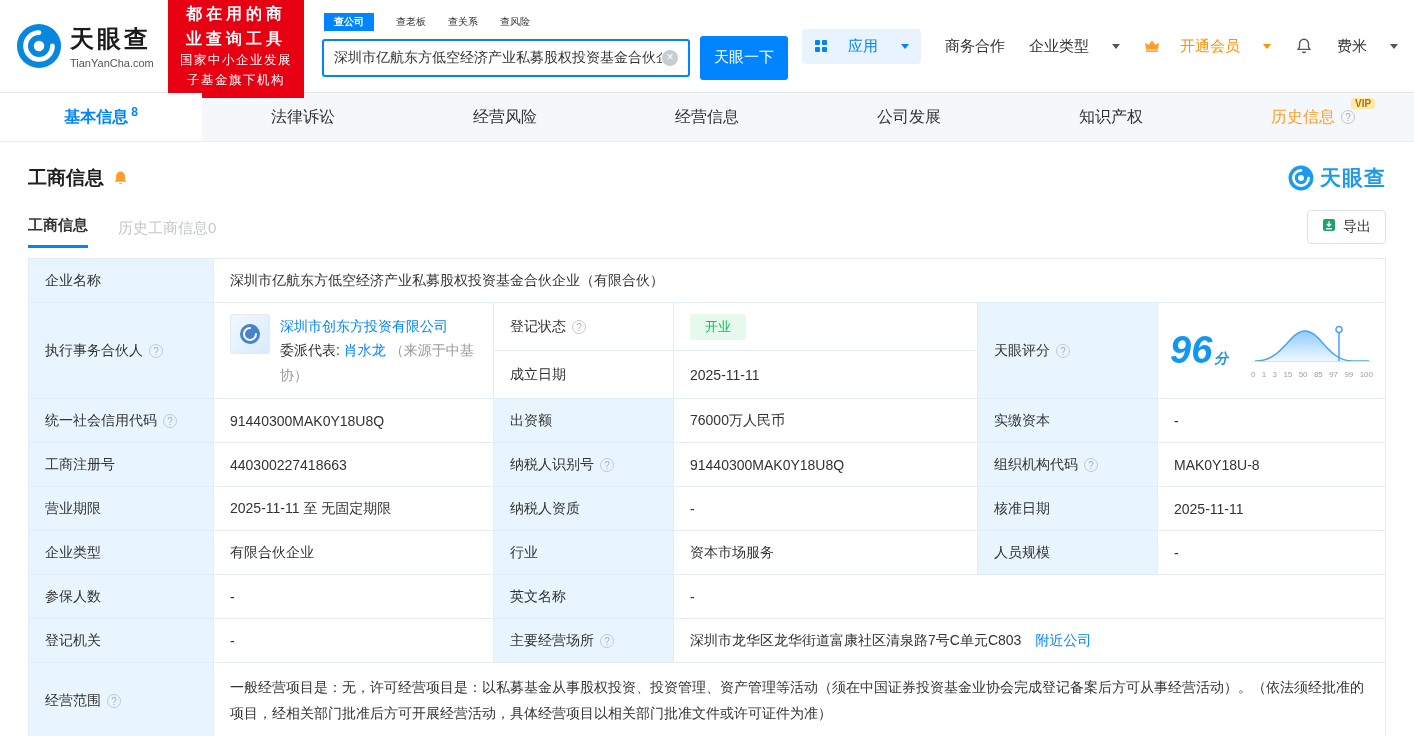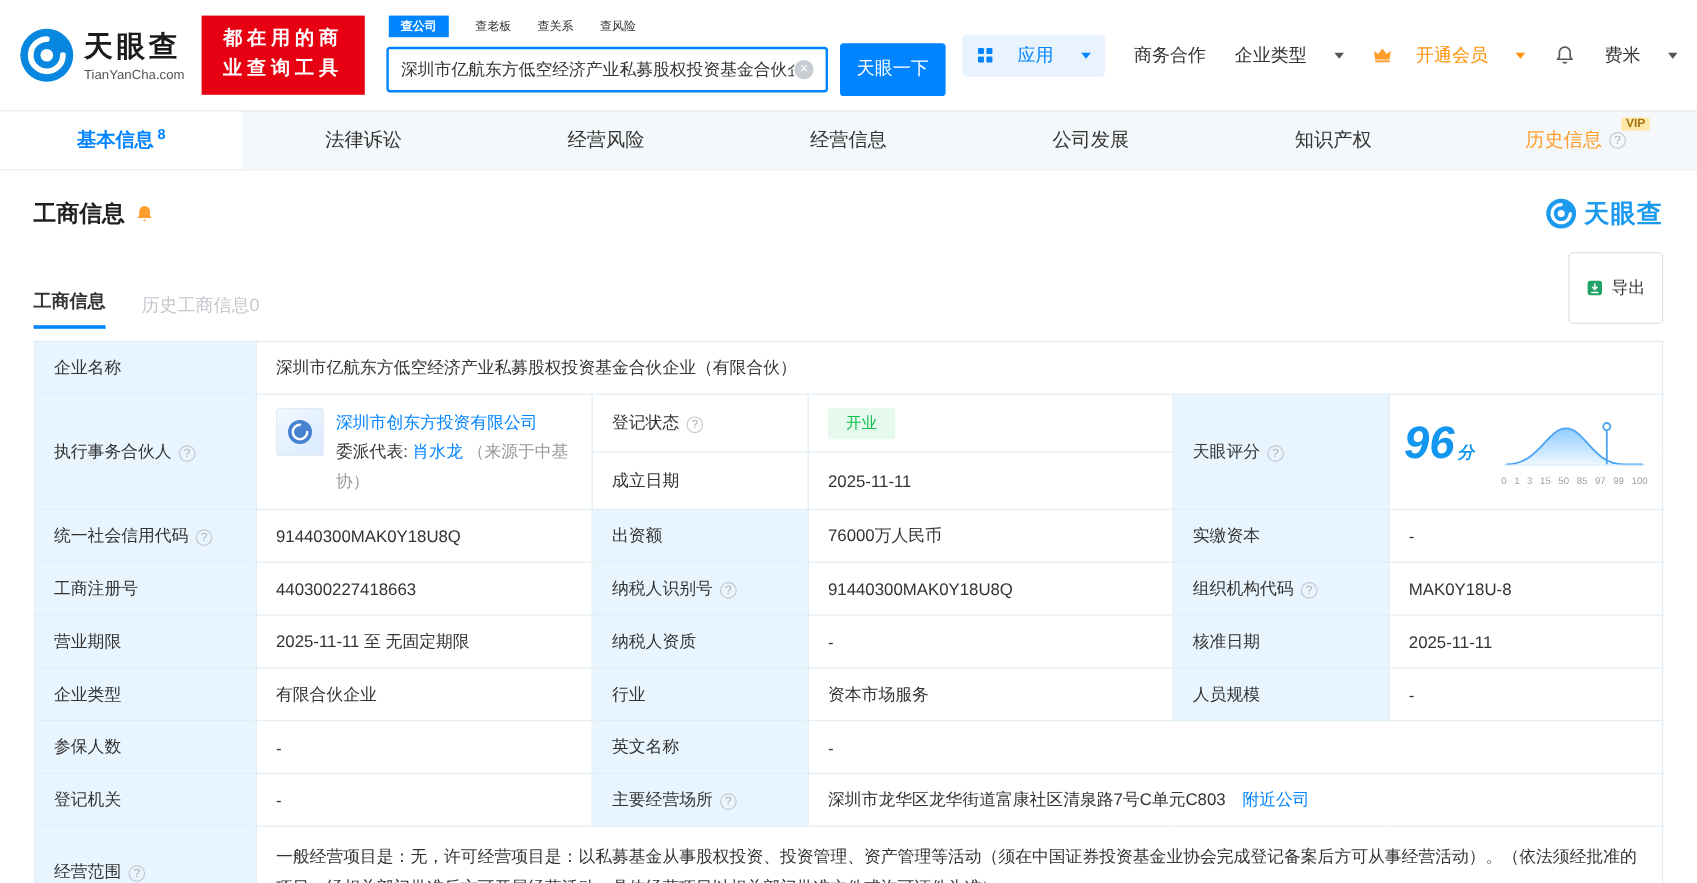--- a/index.html
+++ b/index.html
@@ -59,43 +59,43 @@
   .content { padding:0 28px; }
   .section-header { display:flex; align-items:center; margin-top:22px; }
   .section-title { font-size:19px; font-weight:bold; color:#1f1f1f; margin-right:8px; }
   .watermark { margin-left:auto; display:flex; align-items:center; gap:6px; }
   .watermark-text { color:#1b9aee; font-size:21px; font-weight:bold; letter-spacing:1px; }
 
   .subtab-row { display:flex; align-items:flex-end; margin-top:18px; }
   .subtab { font-size:15px; margin-right:30px; padding-bottom:10px; cursor:pointer; }
   .subtab.active { font-weight:bold; color:#333; border-bottom:3px solid #0084ff; }
   .subtab.inactive { color:#c3c7cc; }
-  .export-btn { margin-left:auto; display:flex; align-items:center; gap:7px; border:1px solid #dde1e6;
-    border-radius:4px; padding:20px 14px; font-size:14px; color:#333; cursor:pointer; background:#fff;
+  .export-btn { margin-left:auto; display:flex; gap:7px; border:1px solid #dde1e6;
+    border-radius:4px; padding:7px 14px; font-size:14px; color:#333; cursor:pointer; background:#fff;
     margin-bottom:4px; }
 
   table.info { width:100%; border-collapse:collapse; table-layout:fixed; margin-top:10px; margin-bottom:16px; }
   table.info td { border:1px solid #e2edf6; font-size:14px; color:#333; padding:0 16px; height:44px; }
   td.lbl { background:#e9f5fe; }
   td.white-lbl { background:#fff; }
   .help-icon { display:inline-block; width:14px; height:14px; border:1px solid #c3c9d0; border-radius:50%;
     color:#a8aeb5; font-size:10px; line-height:13px; text-align:center; margin-left:6px; cursor:pointer; }
   .help-icon::after { content:"?"; }
   .badge-open { display:inline-block; background:#e5f9ec; color:#10bf53; padding:4px 15px;
     border-radius:3px; font-size:13px; }
 
   .partner-cell { padding:10px 16px !important; height:96px !important; }
   .partner { display:flex; gap:10px; align-items:flex-start; }
   .partner-logo { width:40px; height:40px; border:1px solid #e4eaf0; border-radius:3px; flex:none;
     background:linear-gradient(135deg,#f2f8ff 0%,#d8ebff 100%); display:flex; align-items:center; justify-content:center; }
   .partner-info { line-height:1.75; }
   .rep-src { color:#999; }
 
   .score-cell { padding:4px 12px !important; }
-  .score-wrap { display:flex; justify-content:space-between; }
+  .score-wrap { display:flex; align-items:center; justify-content:space-between; }
   .score-num { color:#1296ef; font-style:italic; font-weight:bold; font-size:38px; white-space:nowrap; }
   .score-unit { font-size:14px; margin-left:2px; }
   .score-chart { width:122px; }
   .score-axis { display:flex; justify-content:space-between; font-size:8px; color:#9aa2ab; margin-top:0px; }
   .scope-val { padding:12px 16px !important; line-height:1.85; height:auto !important; }
   .addr-wrap { display:flex; gap:14px; align-items:center; }
 </style>
 </head>
 <body>
 
@@ -107,20 +107,21 @@
       <circle cx="24" cy="24" r="5.5" fill="#fff"></circle>
     </svg>
     <div class="logo-text">
       <div class="cn">天眼查</div>
       <div class="en">TianYanCha.com</div>
     </div>
   </div>
 
   <div class="banner">
     <div class="l1">都在用的商业查询工具</div>
+    <div class="l2">国家中小企业发展子基金旗下机构</div>
   </div>
 
   <div class="search-wrap">
     <div class="search-tabs">
       <span class="search-tab active">查公司</span>
       <span class="search-tab">查老板</span>
       <span class="search-tab">查关系</span>
       <span class="search-tab">查风险</span>
     </div>
     <div class="search-box">

